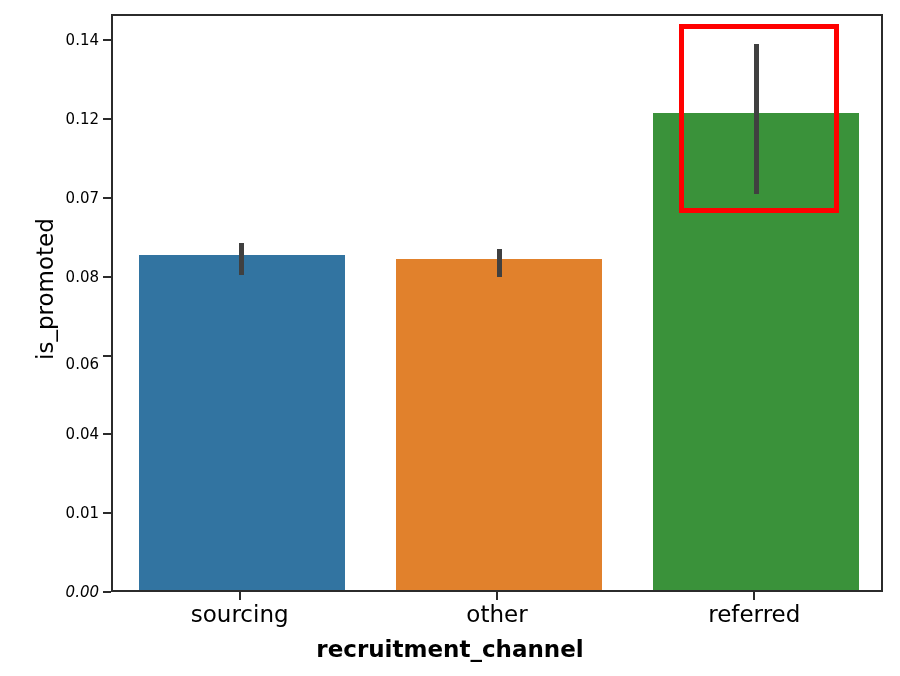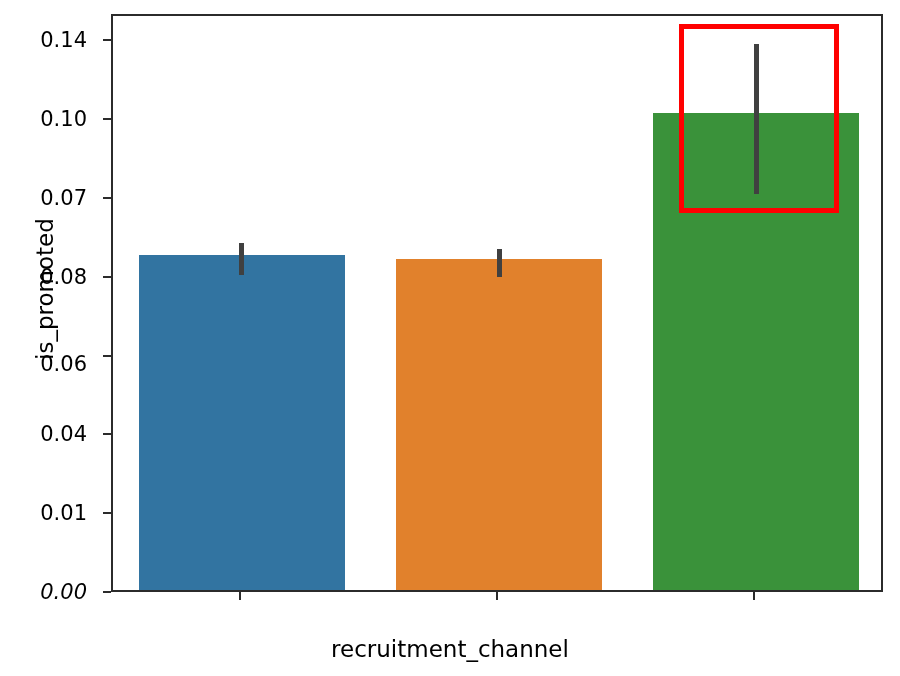--- a/index.html
+++ b/index.html
@@ -41,23 +41,23 @@
   }
   .errorbar {
     position: absolute;
     width: 5px;
     background: #404040;
     border-radius: 0;
   }
   
   .ytick-label {
     position: absolute;
-    right: 12px;
+    right: 0;
     text-align: right;
-    font-size: 21px;
+    font-size: 15px;
     color: #000000;
     line-height: 1;
     transform: translateY(-50%);
     white-space: nowrap;
   }
   .ytick-mark {
     position: absolute;
     left: 0;
     width: 8px;
     height: 2px;
@@ -102,20 +102,21 @@
   }
   
   #xlabel {
     position: absolute;
     left: 0;
     top: 636px;
     width: 900px;
     text-align: center;
     font-size: 23px;
     color: #000000;
+    font-weight: bold;
   }
   #ylabel {
     position: absolute;
     left: -244px;
     top: 276px;
     width: 578px;
     text-align: center;
     font-size: 23px;
     color: #000000;
     transform: rotate(-90deg);
@@ -135,21 +136,21 @@
 
 <div id="figure">
 
   <div id="ytick-labels">
       <div class="ytick-label" style="top: 592px; font-style: italic;">0.00</div>
       <div class="ytick-label" style="top: 513.2px;">0.01</div>
       <div class="ytick-label" style="top: 434.399px; margin-left: 20px;">0.04</div>
       <div class="ytick-label" style="top: 355.599px; margin-top: 8px;">0.06</div>
       <div class="ytick-label" style="top: 276.799px;">0.08</div>
       <div class="ytick-label" style="top: 197.999px;">0.07</div>
-      <div class="ytick-label" style="top: 119.198px;">0.10</div>
+      <div class="ytick-label" style="top: 119.198px;">0.12</div>
       <div class="ytick-label" style="top: 40.3981px;">0.14</div>
     </div>
   <div id="ytick-marks">
       <div class="ytick-mark" style="top: 591px;"></div>
       <div class="ytick-mark" style="top: 512.2px;"></div>
       <div class="ytick-mark" style="top: 433.399px;"></div>
       <div class="ytick-mark" style="top: 354.599px;"></div>
       <div class="ytick-mark" style="top: 275.799px;"></div>
       <div class="ytick-mark" style="top: 196.999px;"></div>
       <div class="ytick-mark" style="top: 118.198px;"></div>
@@ -165,19 +166,24 @@
         <div class="bar" style="left: 540.4px; width: 205.867px; height: 476.742px; background: rgb(58, 146, 58);"></div>
         <div class="errorbar" style="left: 640.833px; top: 28.3681px; height: 149.721px; background: rgb(64, 64, 64);"></div>
       </div>
   </div>
 
   <div id="xtick-marks-holder">
       <div class="xtick-mark" style="left: 238.667px;"></div>
       <div class="xtick-mark" style="left: 496px;"></div>
       <div class="xtick-mark" style="left: 753.333px;"></div>
     </div>
+  <div id="xtick-labels">
+      <div class="xtick-label" style="left: 128.667px;">sourcing</div>
+      <div class="xtick-label" style="left: 386px;">other</div>
+      <div class="xtick-label" style="left: 643.333px;">referred</div>
+    </div>
 
   <div id="xlabel">recruitment_channel</div>
   <div id="ylabel">is_promoted</div>
 
   <div id="annotation-rect" style="left: 679px; width: 160px; top: 23.85px; height: 188.727px; border-color: rgb(255, 0, 0);"></div>
 
 </div>
 
 </body></html>

